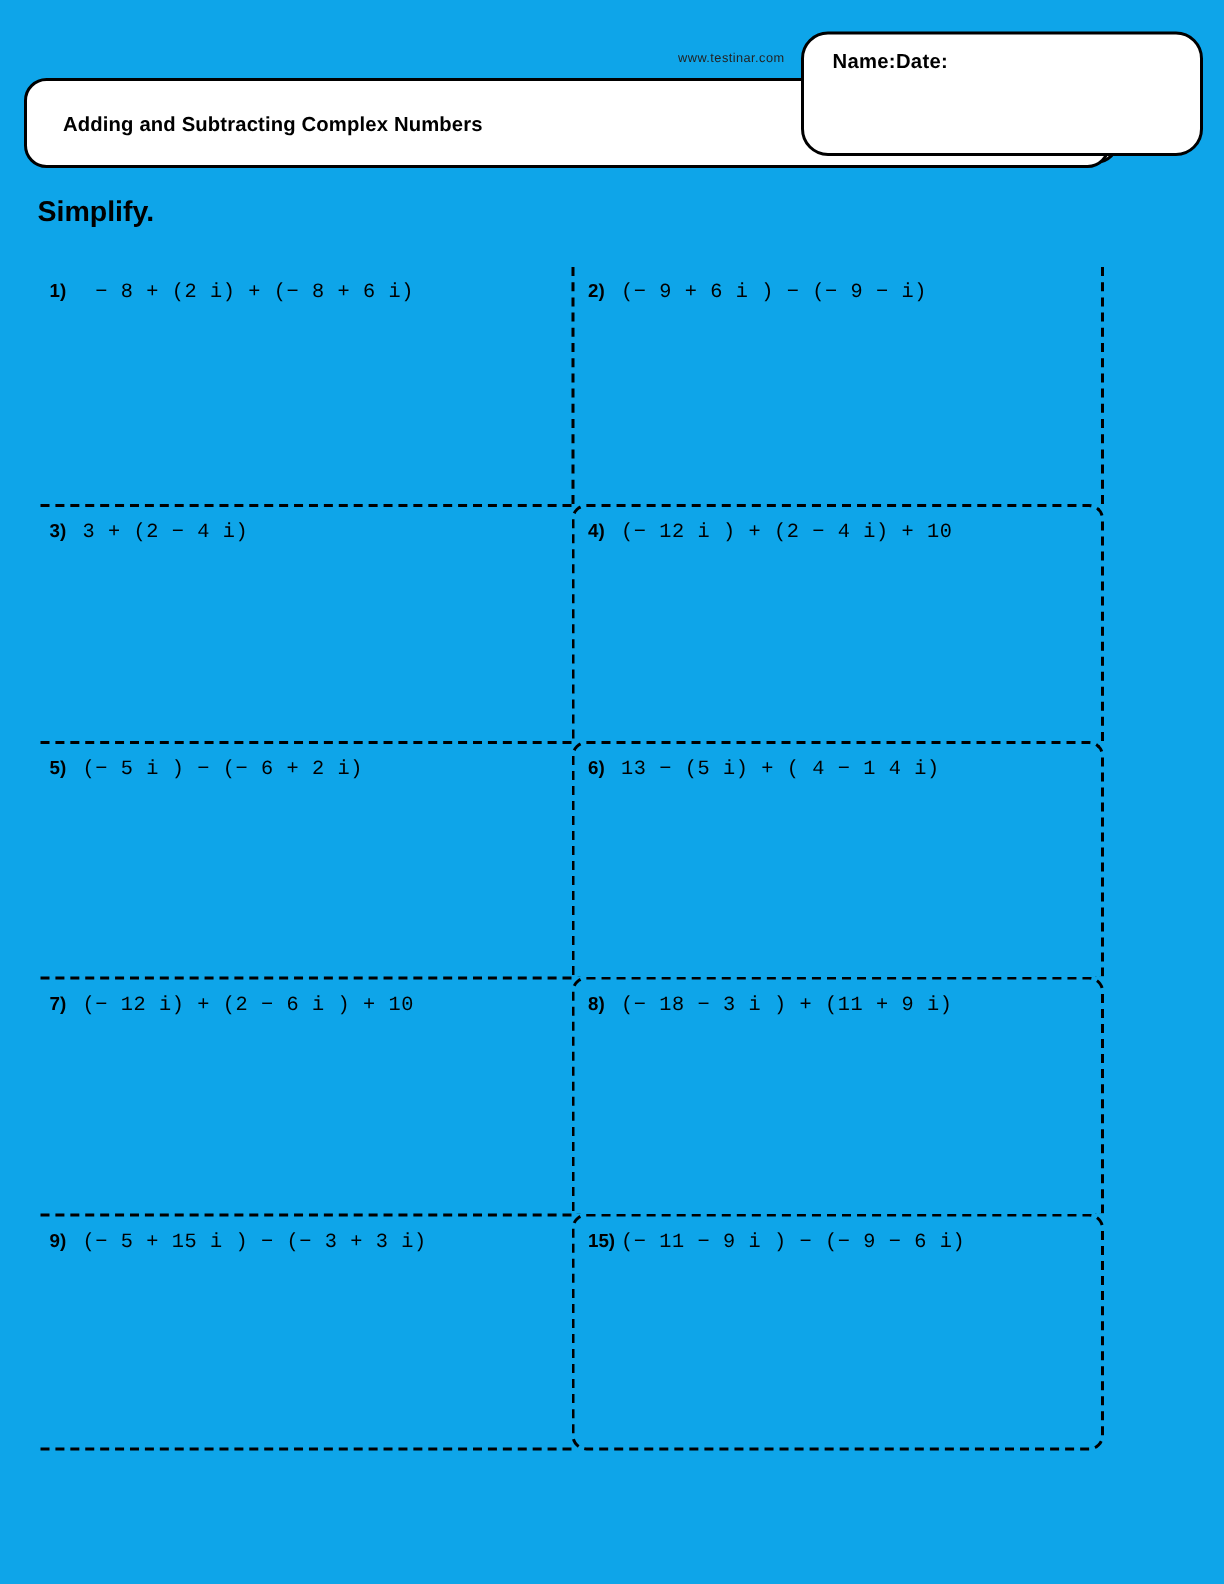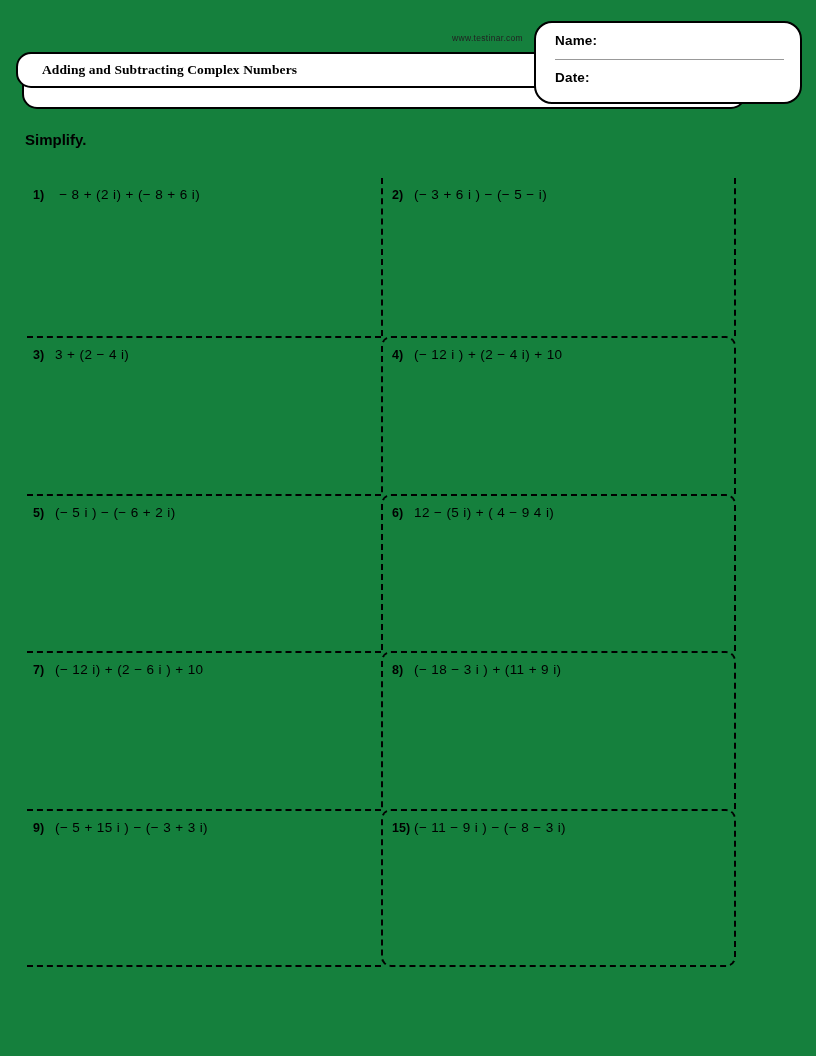--- a/index.html
+++ b/index.html
@@ -4,21 +4,21 @@
 <style>
   * { margin: 0; padding: 0; box-sizing: border-box; }
   html, body { background: #fff; }
   body {
     width: 816px; height: 1056px;
     position: relative;
     font-family: "Liberation Sans", sans-serif;
     color: #000;
     overflow: hidden;
   }
-  .page { position: absolute; inset: 0; background: #15803d; }
+  .page { position: absolute; inset: 0; background: #0ea5e9; }
 
   
   .site-url {
     position: absolute;
     top: 33px; right: 293px;
     font-size: 8.5px;
     letter-spacing: 0.3px;
     color: #222;
   }
   .title-box-shadow {
@@ -26,58 +26,57 @@
     left: 22px; top: 57px;
     width: 724px; height: 52px;
     border: 2px solid #000;
     border-radius: 15px;
     z-index: 1;
     background: #fff;
   }
   .title-box {
     position: absolute;
     left: 16px; top: 52px;
-    width: 724px; height: 36px;
+    width: 724px; height: 60px;
     border: 2px solid #000;
     border-radius: 15px;
     background: #fff;
     z-index: 2;
     display: flex;
     align-items: center;
-    font-family: Liberation Serif, serif;
   }
   .title-box .title {
     font-size: 13.5px;
     font-weight: bold;
     padding-left: 24px;
     letter-spacing: 0.1px;
   }
   .name-box {
     position: absolute;
     left: 534px; top: 21px;
     width: 268px; height: 83px;
     border: 2.5px solid #000;
     border-radius: 18px;
     background: #fff;
     z-index: 3;
     padding: 10px 16px 8px 19px;
     display: flex;
-    flex-direction: column;
+    flex-direction: row;
   }
   .name-row { font-size: 13.5px; font-weight: bold; letter-spacing: 0.2px; }
   .name-line {
     border-bottom: 1px solid #999;
     margin: 11px 0 10px 0;
     height: 1px;
   }
 
   .instruction {
     position: absolute;
     left: 25px; top: 131px;
-    font-size: 15px;
+    font-size: 19px;
     font-weight: bold;
   }
 
   
   .grid {
     position: absolute;
     left: 27px; top: 178px;
     width: 709px; height: 789px;
     display: grid;
     grid-template-columns: 354px 355px;
@@ -96,21 +95,21 @@
 
   .prob { display: flex; align-items: baseline; }
   .pnum {
     font-size: 12.5px;
     font-weight: bold;
     min-width: 22px;
     white-space: pre;
     flex: none;
   }
   .pexpr {
-    font-family: Liberation Sans, sans-serif;
+    font-family: Liberation Mono, monospace;
     font-size: 13.5px;
     white-space: pre;
     letter-spacing: 0.4px;
   }
 </style>
 </head>
 <body>
 
 <div class="page">
 
@@ -134,21 +133,21 @@
 
     <div class="cell left">
       <div class="prob">
         <span class="pnum">1)</span>
         <span class="pexpr"> − 8 + (2 i) + (− 8 + 6 i)</span>
       </div>
     </div>
     <div class="cell right">
       <div class="prob">
         <span class="pnum">2)</span>
-        <span class="pexpr">(− 3 + 6 i ) − (− 5 − i)</span>
+        <span class="pexpr">(− 9 + 6 i ) − (− 9 − i)</span>
       </div>
     </div>
 
     <div class="cell left bt">
       <div class="prob">
         <span class="pnum">3)</span>
         <span class="pexpr">3 + (2 − 4 i)</span>
       </div>
     </div>
     <div class="cell right bt">
@@ -160,21 +159,21 @@
 
     <div class="cell left bt">
       <div class="prob">
         <span class="pnum">5)</span>
         <span class="pexpr">(− 5 i ) − (− 6 + 2 i)</span>
       </div>
     </div>
     <div class="cell right bt">
       <div class="prob">
         <span class="pnum">6)</span>
-        <span class="pexpr">12 − (5 i) + ( 4 − 9 4 i)</span>
+        <span class="pexpr">13 − (5 i) + ( 4 − 1 4 i)</span>
       </div>
     </div>
 
     <div class="cell left bt">
       <div class="prob">
         <span class="pnum">7)</span>
         <span class="pexpr">(− 12 i) + (2 − 6 i ) + 10</span>
       </div>
     </div>
     <div class="cell right bt">
@@ -186,18 +185,18 @@
 
     <div class="cell left bt bb">
       <div class="prob">
         <span class="pnum">9)</span>
         <span class="pexpr">(− 5 + 15 i ) − (− 3 + 3 i)</span>
       </div>
     </div>
     <div class="cell right bt bb">
       <div class="prob">
         <span class="pnum">15)</span>
-        <span class="pexpr">(− 11 − 9 i ) − (− 8 − 3 i)</span>
+        <span class="pexpr">(− 11 − 9 i ) − (− 9 − 6 i)</span>
       </div>
     </div>
 
   </div>
 </div>
 
 </body></html>

